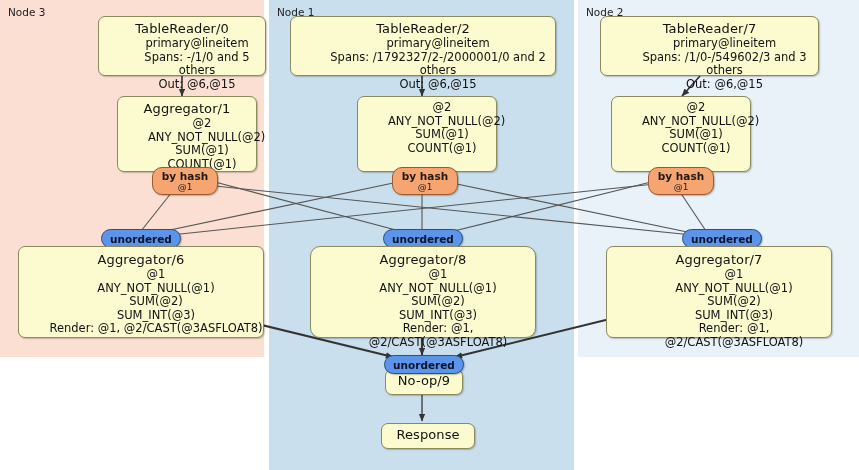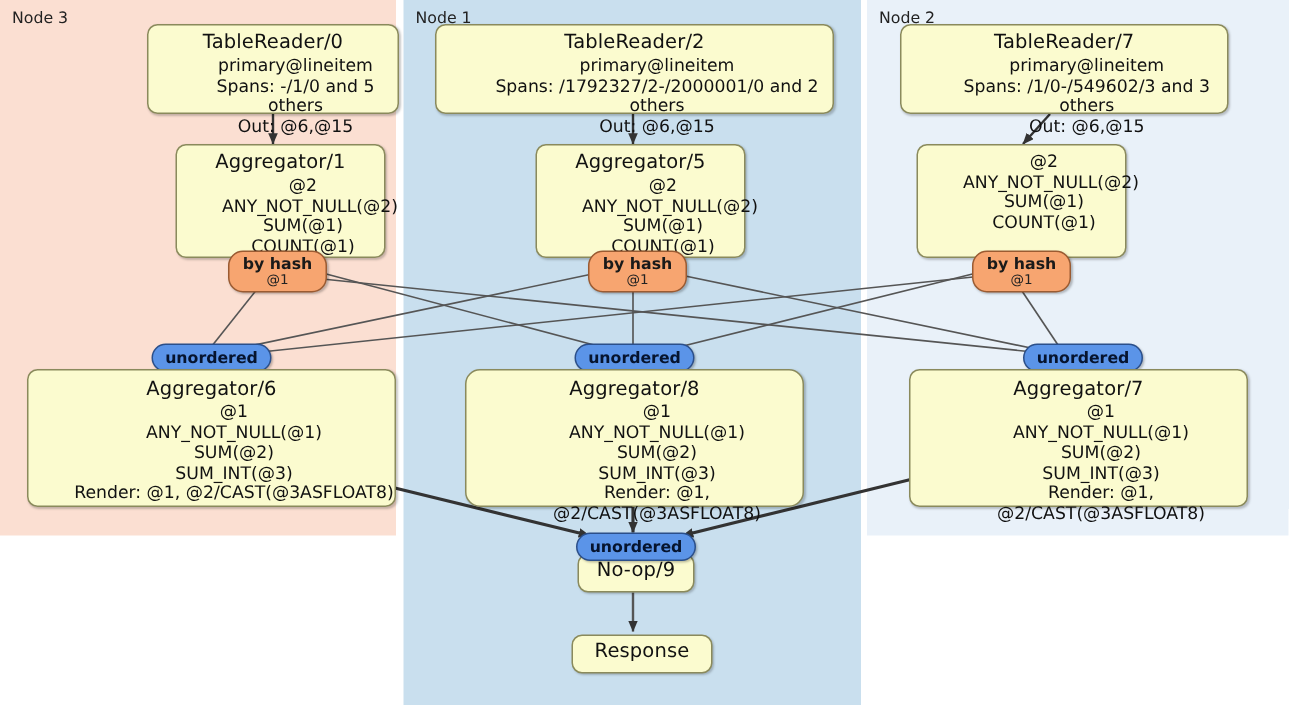--- a/index.html
+++ b/index.html
@@ -98,21 +98,20 @@
 
   <div class="box" style="left:117px;top:96px;width:140px;height:76px;padding-top:4px;">
     <div class="ttl">Aggregator/1</div>
     <div class="ln">@2</div>
     <div class="ln">ANY_NOT_NULL(@2)</div>
     <div class="ln">SUM(@1)</div>
     <div class="ln">COUNT(@1)</div>
   </div>
 
   <div class="box" style="left:357px;top:96px;width:140px;height:76px;padding-top:4px;">
-    <div class="ttl">Aggregator/5</div>
     <div class="ln">@2</div>
     <div class="ln">ANY_NOT_NULL(@2)</div>
     <div class="ln">SUM(@1)</div>
     <div class="ln">COUNT(@1)</div>
   </div>
 
   <div class="box" style="left:611px;top:96px;width:140px;height:76px;padding-top:4px;">
     <div class="ln">@2</div>
     <div class="ln">ANY_NOT_NULL(@2)</div>
     <div class="ln">SUM(@1)</div>

